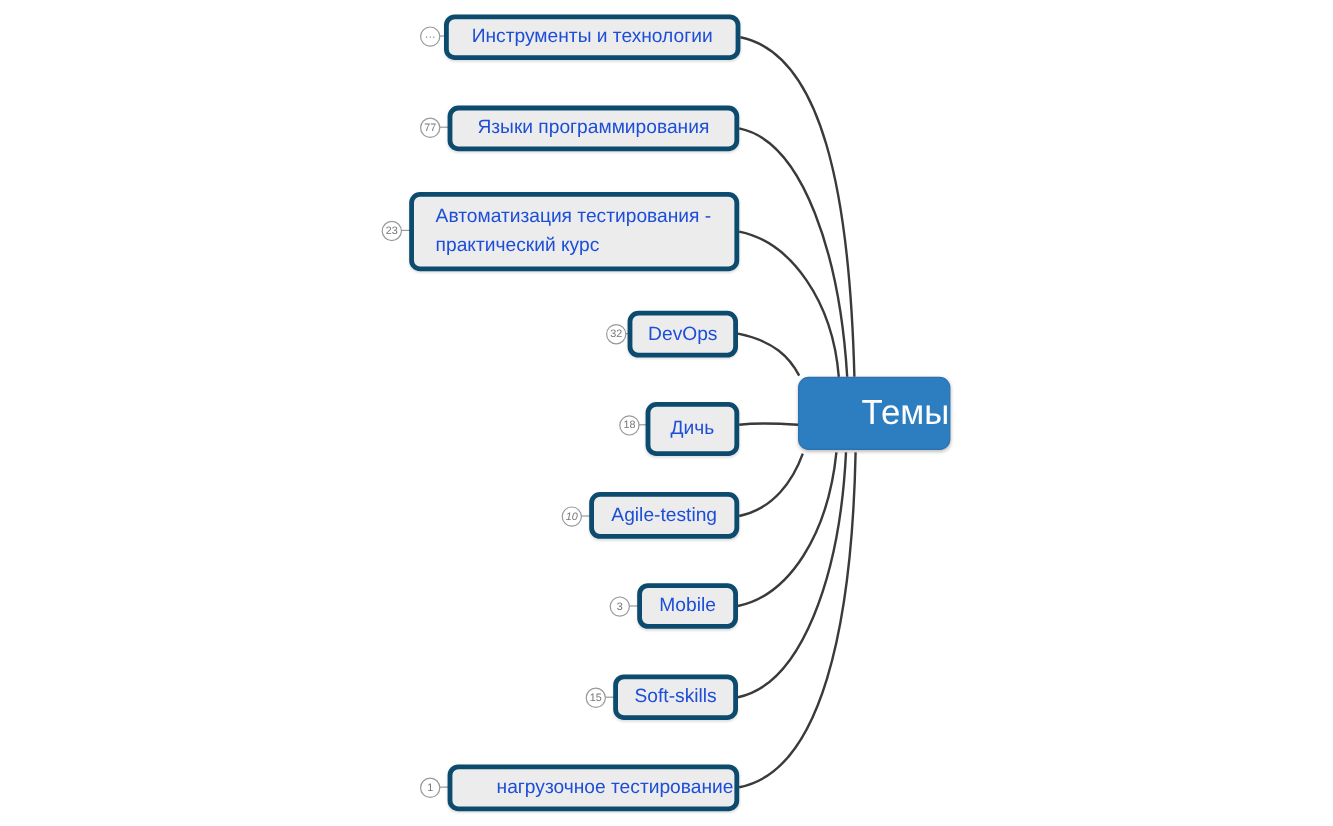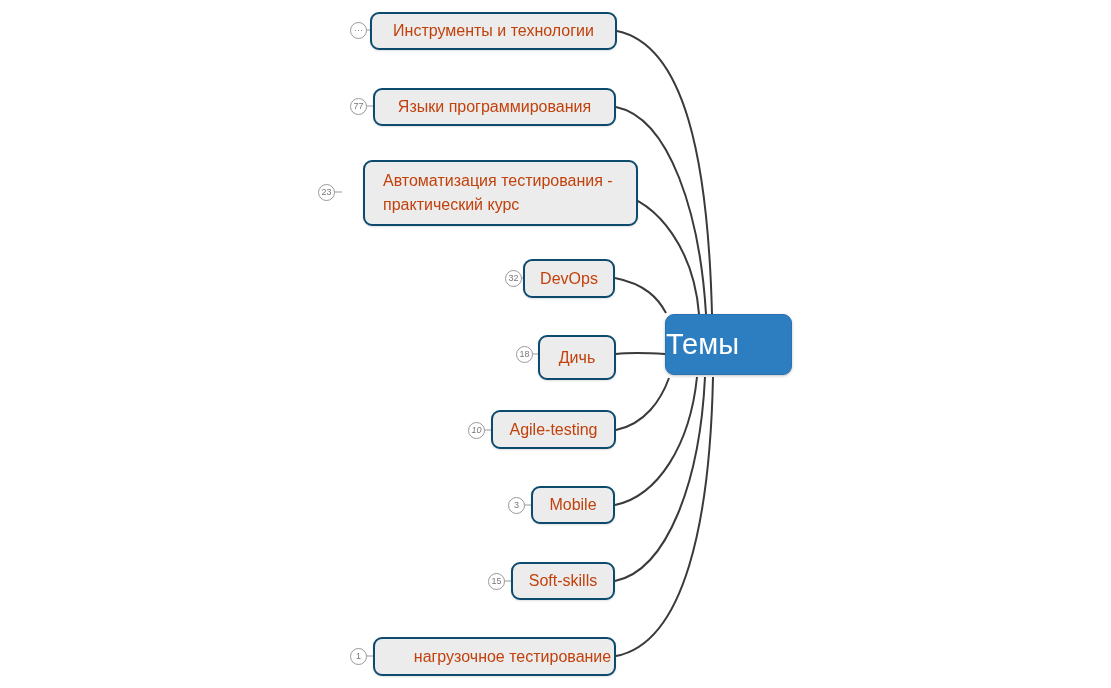--- a/index.html
+++ b/index.html
@@ -19,48 +19,47 @@
     position: absolute;
     left: 0;
     top: 0;
     z-index: 1;
   }
   .node {
     position: absolute;
     z-index: 2;
     box-sizing: border-box;
     background: #ececec;
-    border: 2px solid #0c4a6e;
+    border: 4px solid #0c4a6e;
     border-radius: 9px;
     display: flex;
     align-items: center;
     justify-content: center;
     text-align: center;
-    color: #c2410c;
+    color: #1d4ed8;
     font-size: 16px;
     line-height: 24px;
     box-shadow: 0 1px 2px rgba(0,0,0,0.12);
     cursor: pointer;
   }
   .node.align-left {
     justify-content: flex-start;
     text-align: left;
     padding-left: 18px;
-    margin-left: 22px;
   }
   .root-node {
     position: absolute;
     z-index: 3;
     box-sizing: border-box;
     background: #2d7dc1;
     border: 1px solid #2a72b0;
     border-radius: 9px;
     display: flex;
     align-items: center;
-    justify-content: flex-start;
+    justify-content: flex-end;
     color: #ffffff;
     font-size: 29px;
     box-shadow: 0 1px 3px rgba(0,0,0,0.25);
     cursor: pointer;
   }
   .badge {
     position: absolute;
     z-index: 2;
     box-sizing: border-box;
     width: 17px;

